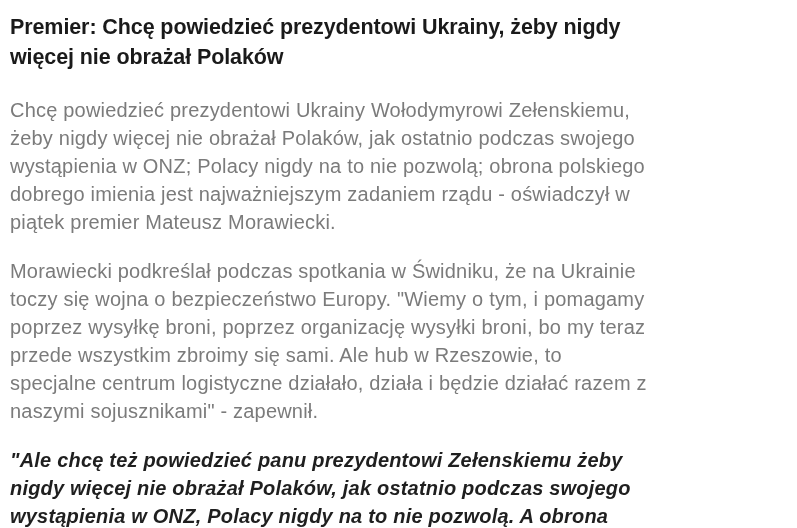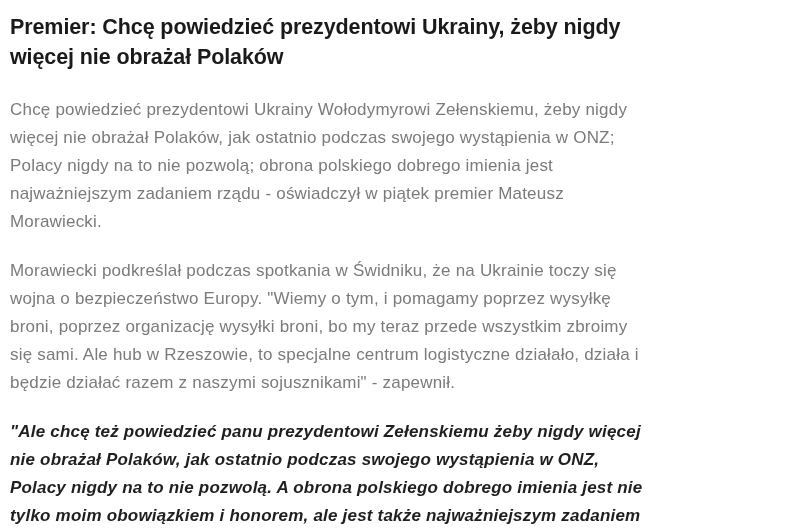--- a/index.html
+++ b/index.html
@@ -19,21 +19,21 @@
   .headline {
     margin: 0 0 24px 0;
     font-size: 21.5px;
     line-height: 30px;
     font-weight: 700;
     letter-spacing: -0.1px;
     color: #1a1a1a;
   }
   .body-paragraph {
     margin: 7px 0 21px 0;
-    font-size: 17px;
+    font-size: 20px;
     line-height: 28px;
     letter-spacing: 0.2px;
     color: #7b7b7b;
     font-weight: 400;
   }
   .quote-run {
     font-weight: 700;
     font-style: italic;
     color: #1f1f1f;
   }

